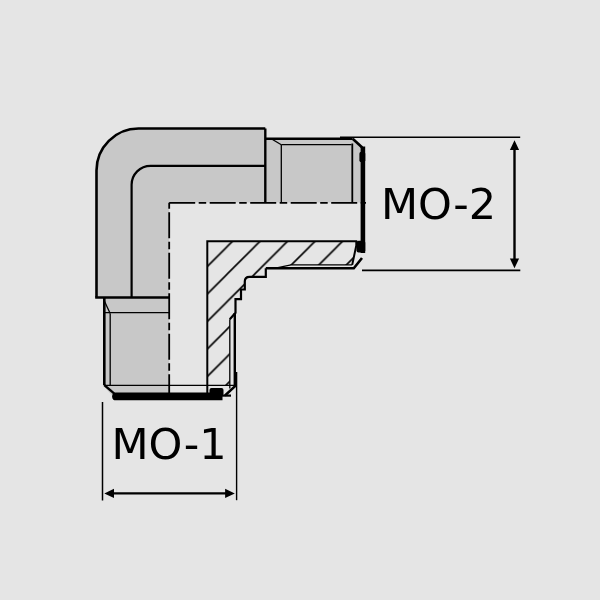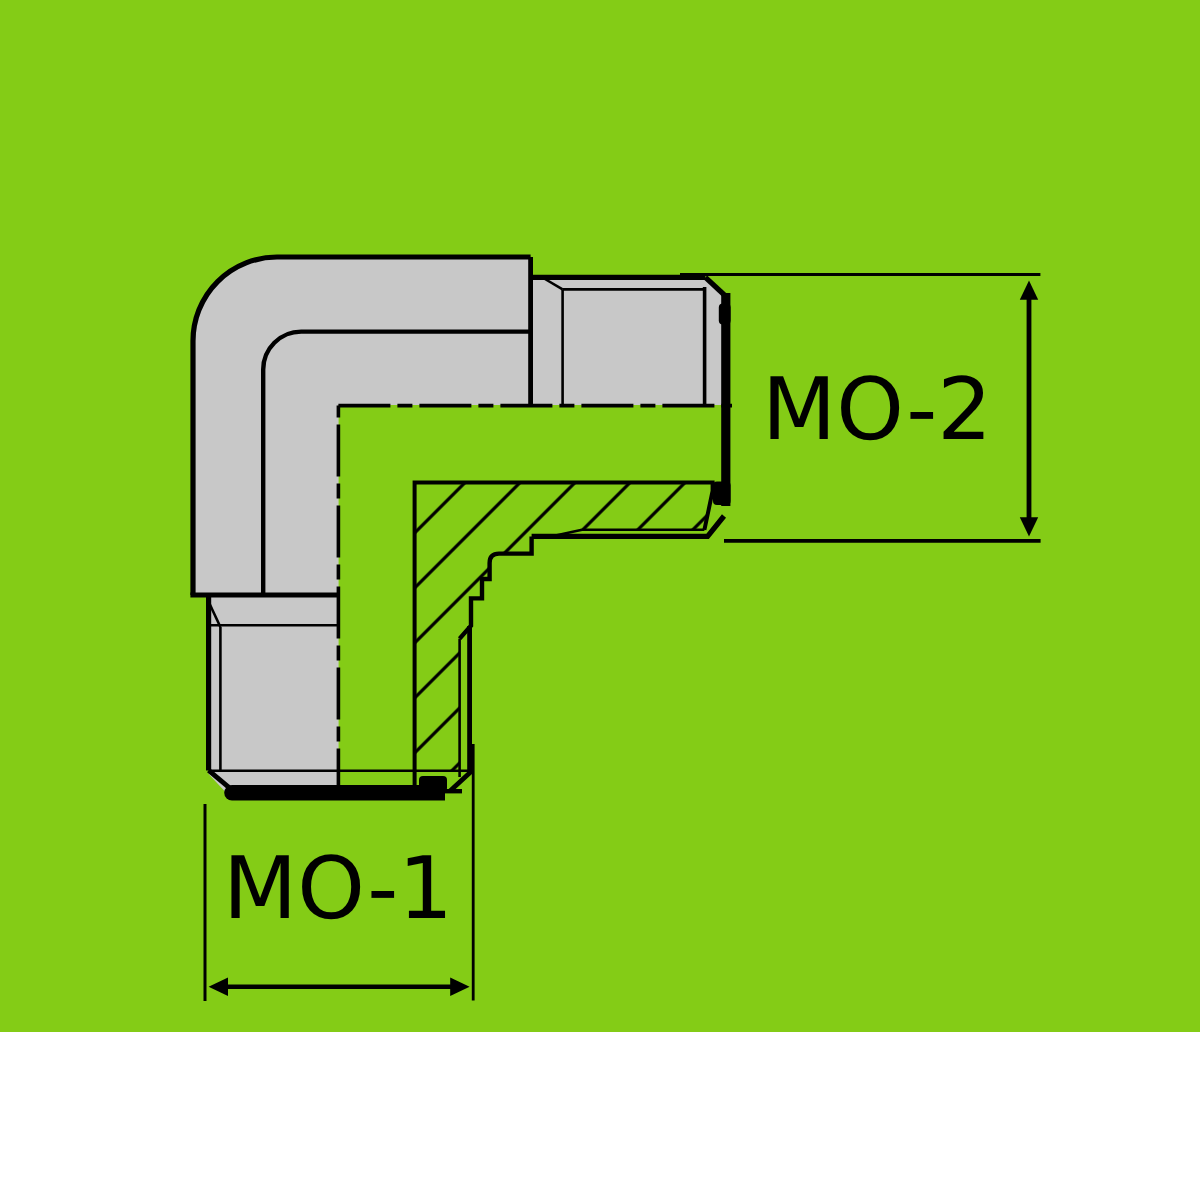--- a/index.html
+++ b/index.html
@@ -1,16 +1,16 @@
 <!DOCTYPE html>
 <html><head>
 <meta charset="utf-8">
 <style>
   html,body{margin:0;padding:0;background:#fff;}
-  .wrap{width:600px;height:516px;position:relative;background:#84cc16;text-decoration:underline;}
+  .wrap{width:600px;height:600px;position:relative;background:#e5e5e5;text-decoration:underline;}
   svg{display:block;}
   text{font-family:"DejaVu Sans","Liberation Sans",sans-serif; fill:#000;}
 </style>
 </head>
 <body>
 <div class="wrap">
 <svg width="600" height="600" viewBox="0 0 600 600">
   <defs>
     <pattern id="hat" width="27.5" height="27.5" patternUnits="userSpaceOnUse" patternTransform="translate(6.3 0)">
       <path d="M-7,34.5 L34.5,-7 M-7,7 L7,-7 M20.5,34.5 L34.5,20.5" stroke="#000" stroke-width="1.6" fill="none"></path>

